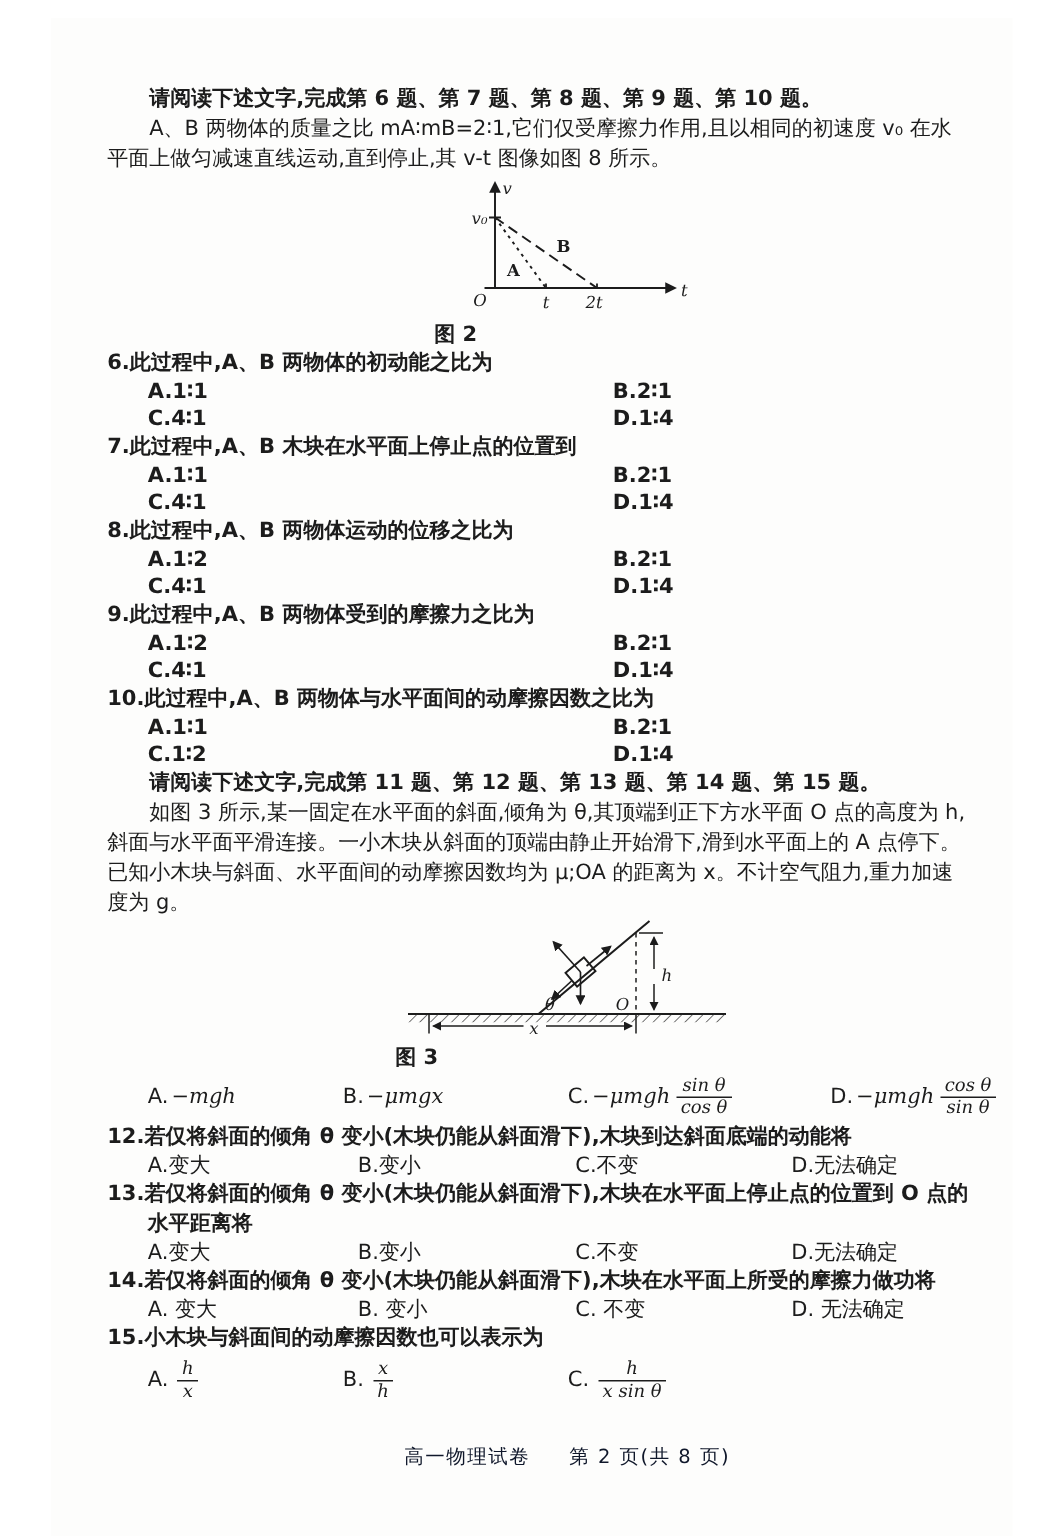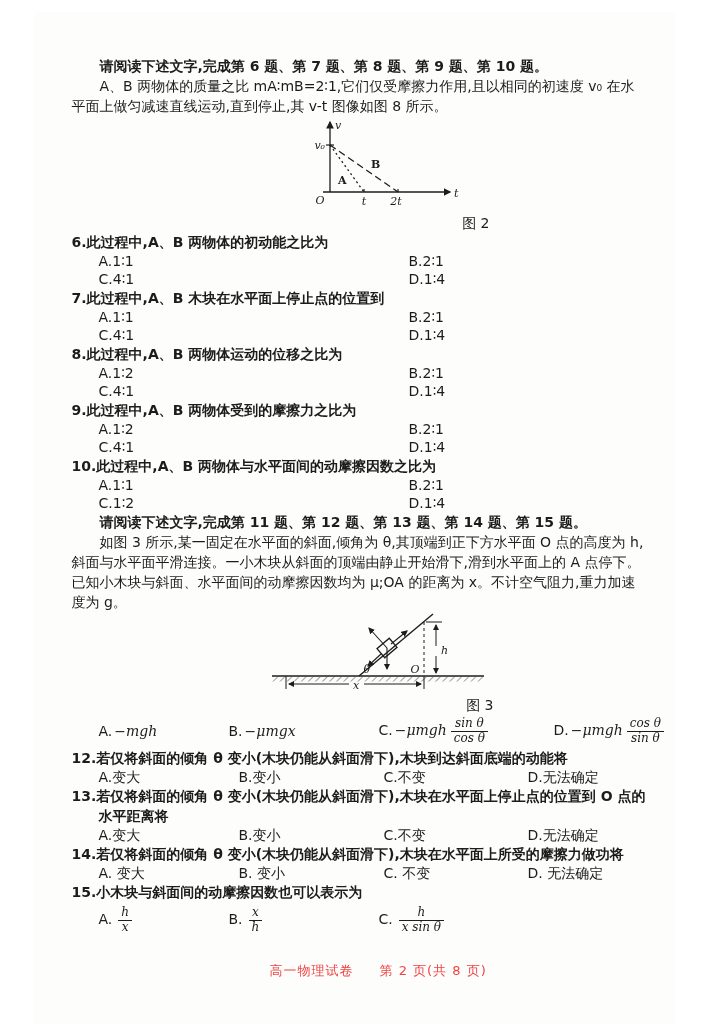--- a/index.html
+++ b/index.html
@@ -27,55 +27,55 @@
     font-size:14px; line-height:20px;
     text-indent:2em;
   }
   .math, i.math {
     font-family:"DejaVu Serif", serif;
     font-style:italic;
   }
   
   .figblock { position:relative; }
   .figcaption {
-    text-align:right;
+    text-align:left;
     font-size:14px; line-height:18px;
-    font-weight:normal;
+    font-weight:bold;
   }
   .fig2-wrap { width:200px; margin-left:218px; }
   .fig3-wrap { width:230px; margin-left:192px; }
   svg text {
     font-family:"DejaVu Serif", serif;
     font-style:italic;
     font-size:11px;
     fill:#1c1c1c;
   }
   svg text.plain { font-style:normal; font-weight:bold; }
   
   .q { padding-left:27px; font-size:14px; }
   .qhead { text-indent:-27px; line-height:20px;font-weight:bold; }
   .opts { display:grid; line-height:18px; }
-  .opts2 { grid-template-columns:310px 1fr; }
+  .opts2 { grid-template-columns:310px 1fr;font-weight:bold; }
   .opts4 { grid-template-columns:140px 145px 144px 1fr; }
   .opts4f { grid-template-columns:130px 150px 175px 1fr; align-items:center; min-height:34px; }
   .opts3f { grid-template-columns:130px 150px 1fr; align-items:center; min-height:36px; }
   .opt { white-space:nowrap; }
   .opt .lbl { margin-right:2px; }
   .frac {
     display:inline-block; vertical-align:middle;
     text-align:center; font-size:12px; line-height:1.15;
     margin-left:4px;
   }
   .frac .fnum { display:block; padding:0 3px; }
   .frac .fden { display:block; border-top:1px solid #1c1c1c; padding:0 3px; }
   .footer {
     margin-top:24px;
     padding-left:198px;
     font-size:13px; letter-spacing:1px;
-    color:#ef4444;
+    color:#0f172a;
   }
   .footer span { margin-right:26px; }
 </style>
 </head>
 <body>
 
 <div class="page">
 
   <div class="intro">请阅读下述文字,完成第 6 题、第 7 题、第 8 题、第 9 题、第 10 题。</div>
   <div class="para">A、B 两物体的质量之比 mA∶mB=2∶1,它们仅受摩擦力作用,且以相同的初速度 v₀ 在水平面上做匀减速直线运动,直到停止,其 v-t 图像如图 8 所示。</div>

